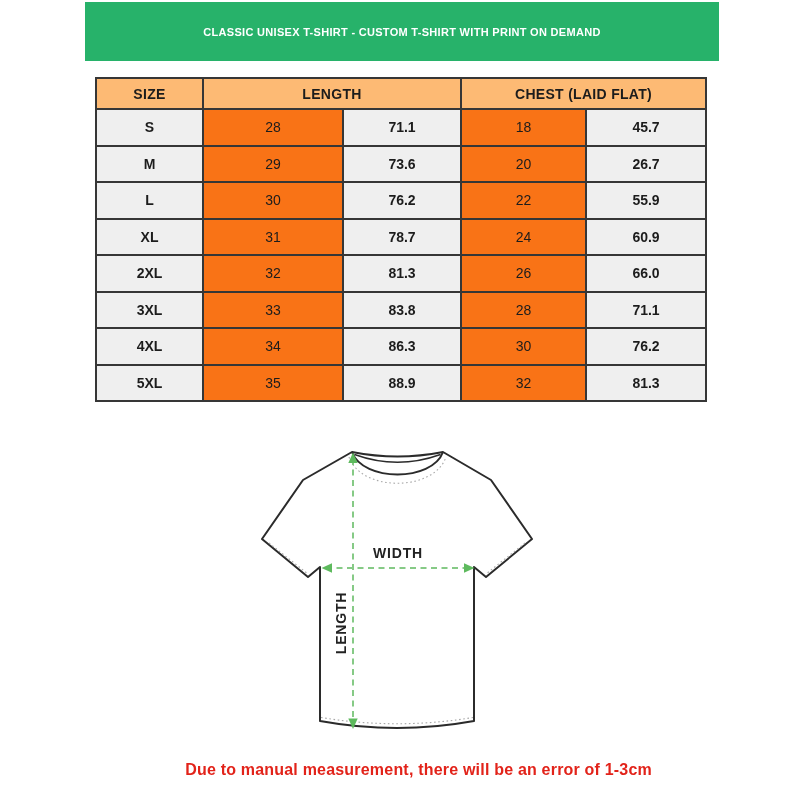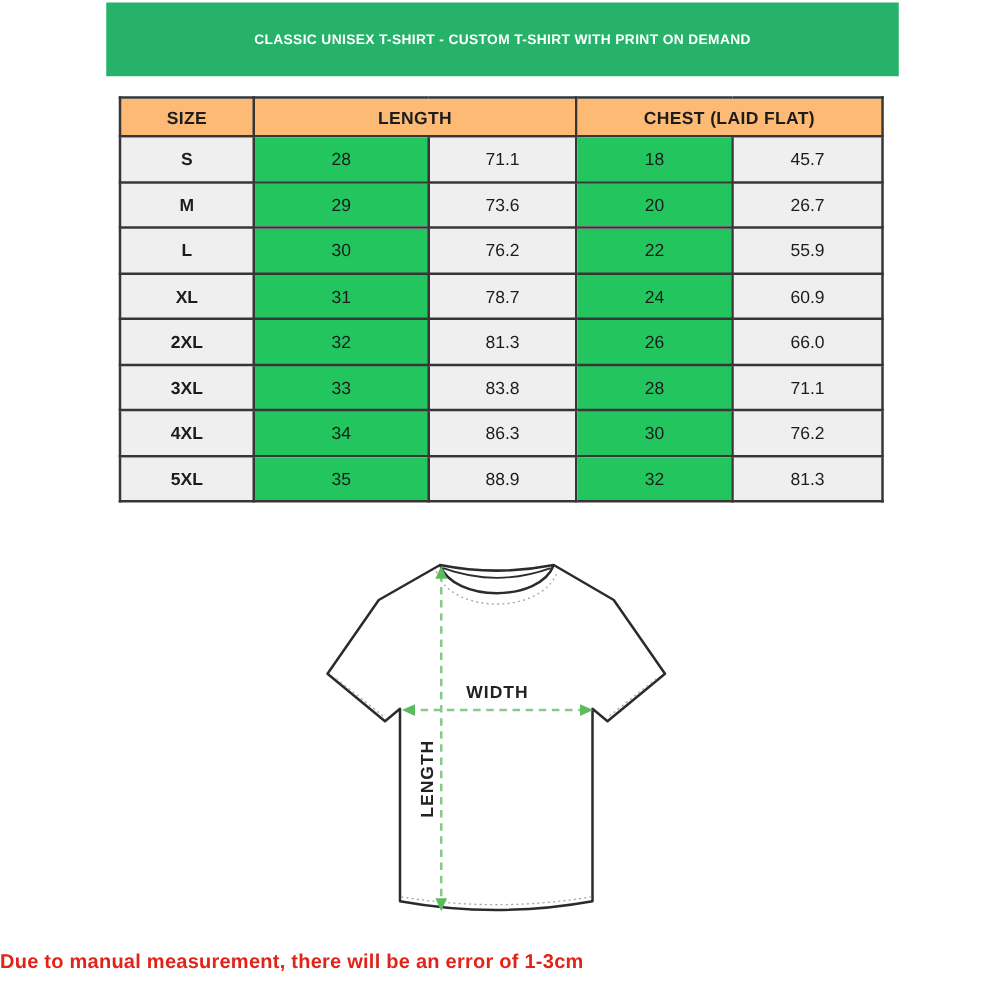--- a/index.html
+++ b/index.html
@@ -17,26 +17,26 @@
     position:absolute; left:95px; top:77px; width:610px;
     border-collapse:collapse; table-layout:fixed;
   }
   .size-table th, .size-table td {
     border:2px solid #363636; text-align:center; vertical-align:middle;
     color:#1c1c1c; padding:0; overflow:hidden;
   }
   .size-table thead th {
     background:#fdba74; height:29px; font-size:14px; font-weight:bold; letter-spacing:0.3px;
   }
-  .size-table tbody td { height:34.5px; font-size:14px; font-weight:500; background:#22c55e; }
-  .size-table tbody td.shade { background:#efefef; }
+  .size-table tbody td { height:34.5px; font-size:14px; font-weight:500; background:#f97316; }
+  .size-table tbody td.shade { background:#efefef;font-weight:bold; }
   .size-table tbody td.size-cell { background:#efefef; font-weight:bold; }
   .shirt-wrap { position:absolute; left:258px; top:444px; width:278px; height:292px; }
   .note {
-    position:absolute; left:0; top:761px; width:652px; text-align:left;
+    position:absolute; left:0; top:761px; width:652px; text-align:right;
     font-size:16px; font-weight:bold; letter-spacing:0.2px;
   }
   svg .outline { fill:#ffffff; stroke:#2b2b2b; stroke-width:2; stroke-linejoin:round; }
   svg .collar-line { fill:none; stroke:#2b2b2b; stroke-width:2; }
   svg .collar-thin { fill:none; stroke:#2b2b2b; stroke-width:1.4; }
   svg .stitch { fill:none; stroke:#a8a8a8; stroke-width:1.1; stroke-dasharray:1.6 2.6; }
   svg .measure { fill:none; stroke-width:2; stroke-dasharray:6 4.5; }
   svg .diagram-label { font-family:"Liberation Sans",sans-serif; font-size:14px; font-weight:bold; letter-spacing:0.8px; fill:#222222; }
 </style>
 </head>

